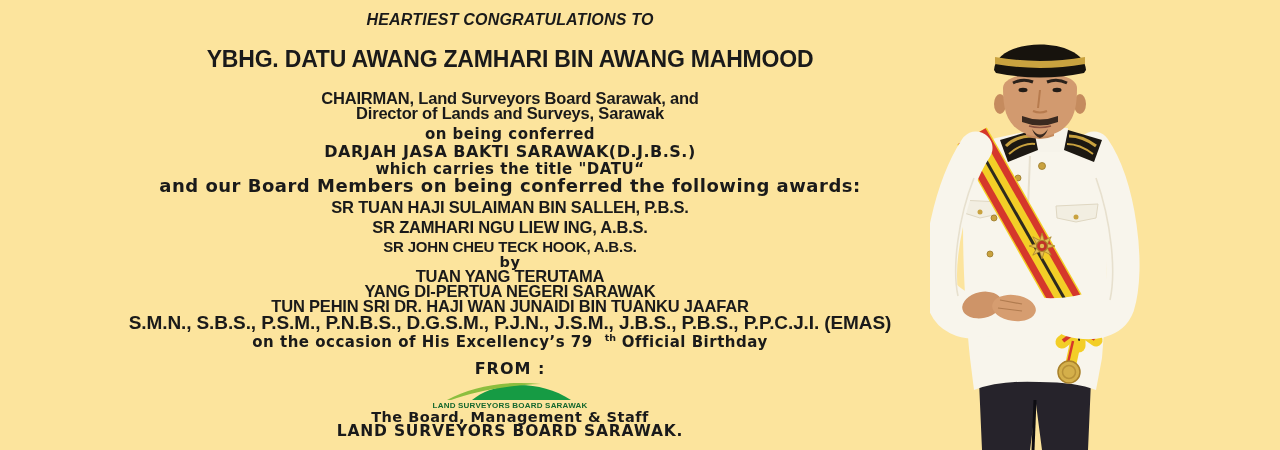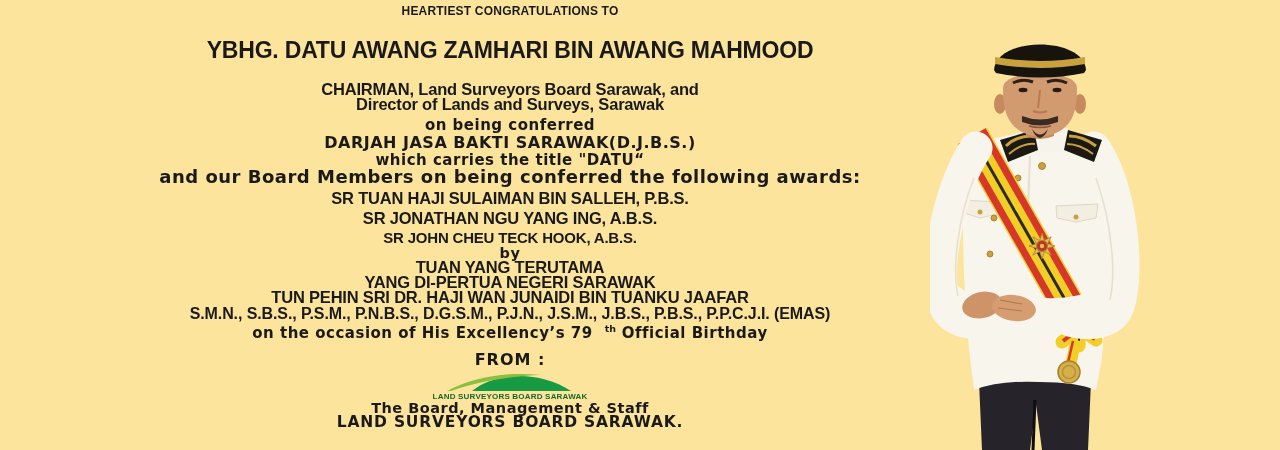--- a/index.html
+++ b/index.html
@@ -5,35 +5,35 @@
   html,body{margin:0;padding:0;}
   .banner{
     position:relative;width:1280px;height:450px;overflow:hidden;
     background:var(--background,#FCE49D);
     color:var(--text,#1A1A1A);
     font-family:"Liberation Sans",sans-serif;
   }
   .text-col{position:absolute;left:0;top:0;width:1020px;text-align:center;}
   .f-cond{font-weight:700;letter-spacing:-0.2px;font-family:"Liberation Sans",sans-serif;}
   .f-round{font-weight:700;letter-spacing:0.5px;font-family:"DejaVu Sans",sans-serif;}
-  .l-heading{font-size:12px;line-height:22px;font-weight:700;letter-spacing:0.2px;}
+  .l-heading{padding-top:9px;font-size:16px;line-height:22px;font-style:italic;font-weight:700;letter-spacing:0.2px;}
   .l-honoree{margin-top:15px;font-size:23px;line-height:26px;}
   .l-title1{margin-top:18px;font-size:16.5px;line-height:16px;}
   .l-title2{font-size:16.5px;line-height:15px;}
   .l-conferred{margin-top:5px;font-size:15px;line-height:17px;}
   .l-award{font-size:16px;line-height:18px;}
   .l-carries{font-size:15px;line-height:17px;}
   .l-boardintro{font-size:18px;line-height:16px;}
   .l-member1{margin-top:3px;line-height:20px;font-size:16.5px;}
   .l-member2{line-height:20px;font-size:16.5px;}
   .l-member3{line-height:19px;font-size:15px;}
   .l-by{font-size:14.5px;line-height:13px;}
   .l-conf{font-size:16.5px;line-height:15px;}
   .l-conf3{font-size:16.5px;line-height:15.5px;}
-  .l-smn{font-size:16px;line-height:15.5px;letter-spacing:-0.1px;}
+  .l-smn{font-size:19px;line-height:15.5px;letter-spacing:-0.1px;}
   .l-occ{font-size:15px;line-height:16px;}
   .l-occ sup{font-size:9.5px;letter-spacing:0;padding-left:12px;}
   .l-from{margin-top:11px;font-size:16px;line-height:15px;letter-spacing:1px;}
   .logo-svg{display:block;margin:3px auto 0 auto;}
   .l-logocap{font-size:8px;line-height:9px;font-weight:700;letter-spacing:0.2px;color:#15672E;font-family:"Liberation Sans",sans-serif;}
   .l-sender1{margin-top:1px;font-size:14.5px;line-height:13px;}
   .l-sender2{font-size:15.5px;line-height:15px;letter-spacing:0.8px;}
   .photo-wrap{position:absolute;left:930px;top:28px;width:210px;height:422px;}
 </style>
 </head>
@@ -44,21 +44,21 @@
   <div class="text-col">
     <div class="l-heading">HEARTIEST CONGRATULATIONS TO</div>
     <div class="l-honoree f-cond">YBHG. DATU AWANG ZAMHARI BIN AWANG MAHMOOD</div>
     <div class="l-title1 f-cond">CHAIRMAN, Land Surveyors Board Sarawak, and</div>
     <div class="l-title2 f-cond">Director of Lands and Surveys, Sarawak</div>
     <div class="l-conferred f-round">on being conferred</div>
     <div class="l-award f-round">DARJAH JASA BAKTI SARAWAK(D.J.B.S.)</div>
     <div class="l-carries f-round">which carries the title "DATU“</div>
     <div class="l-boardintro f-round">and our Board Members on being conferred the following awards:</div>
     <div class="l-member1 f-cond">SR TUAN HAJI SULAIMAN BIN SALLEH, P.B.S.</div>
-    <div class="l-member2 f-cond">SR JONATHAN NGU YANG ING, A.B.S.</div>
+    <div class="l-member2 f-cond">SR ZAMHARI NGU LIEW ING, A.B.S.</div>
     <div class="l-member3 f-cond">SR JOHN CHEU TECK HOOK, A.B.S.</div>
     <div class="l-by f-round">by</div>
     <div class="l-conf f-cond">TUAN YANG TERUTAMA</div>
     <div class="l-conf f-cond">YANG DI-PERTUA NEGERI SARAWAK</div>
     <div class="l-conf3 f-cond">TUN PEHIN SRI DR. HAJI WAN JUNAIDI BIN TUANKU JAAFAR</div>
     <div class="l-smn f-cond">S.M.N., S.B.S., P.S.M., P.N.B.S., D.G.S.M., P.J.N., J.S.M., J.B.S., P.B.S., P.P.C.J.I. (EMAS)</div>
     <div class="l-occ f-round"><span>on the occasion of His Excellency’s 79</span><sup>th</sup><span> Official Birthday</span></div>
     <div class="l-from f-round">FROM :</div>
 
     <svg class="logo-svg" width="130" height="22" viewBox="0 0 130 22" aria-hidden="true">

